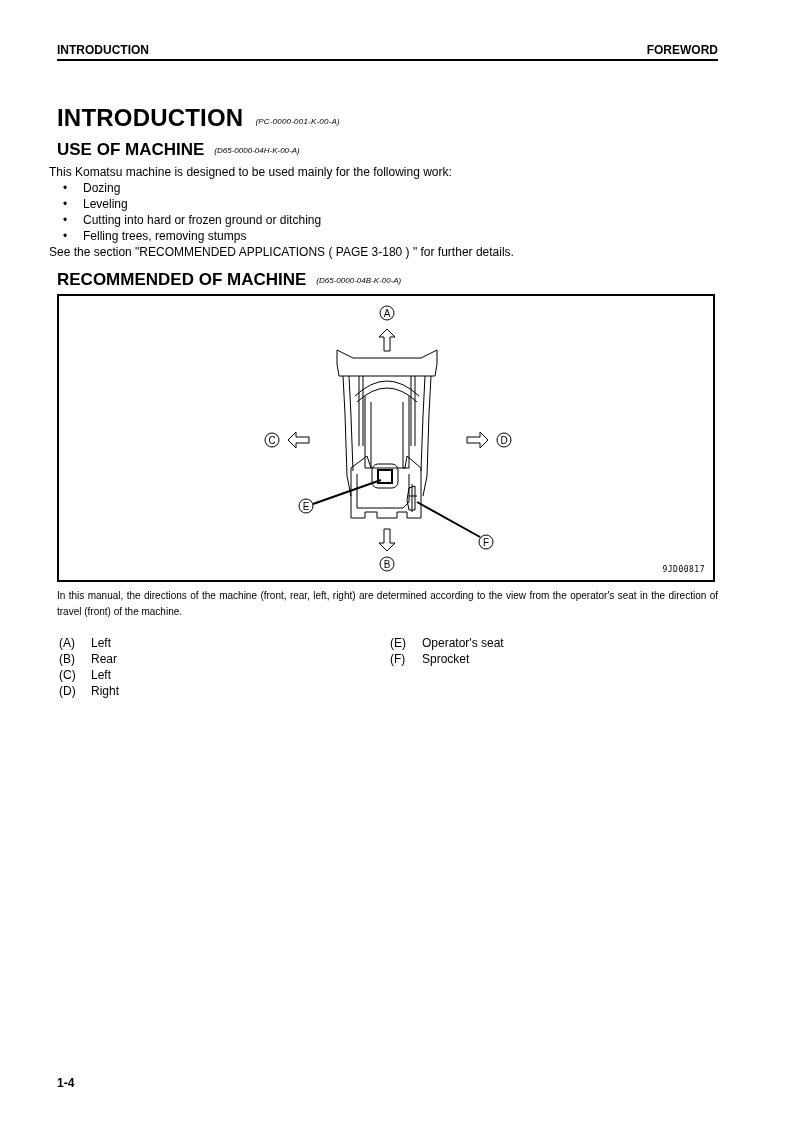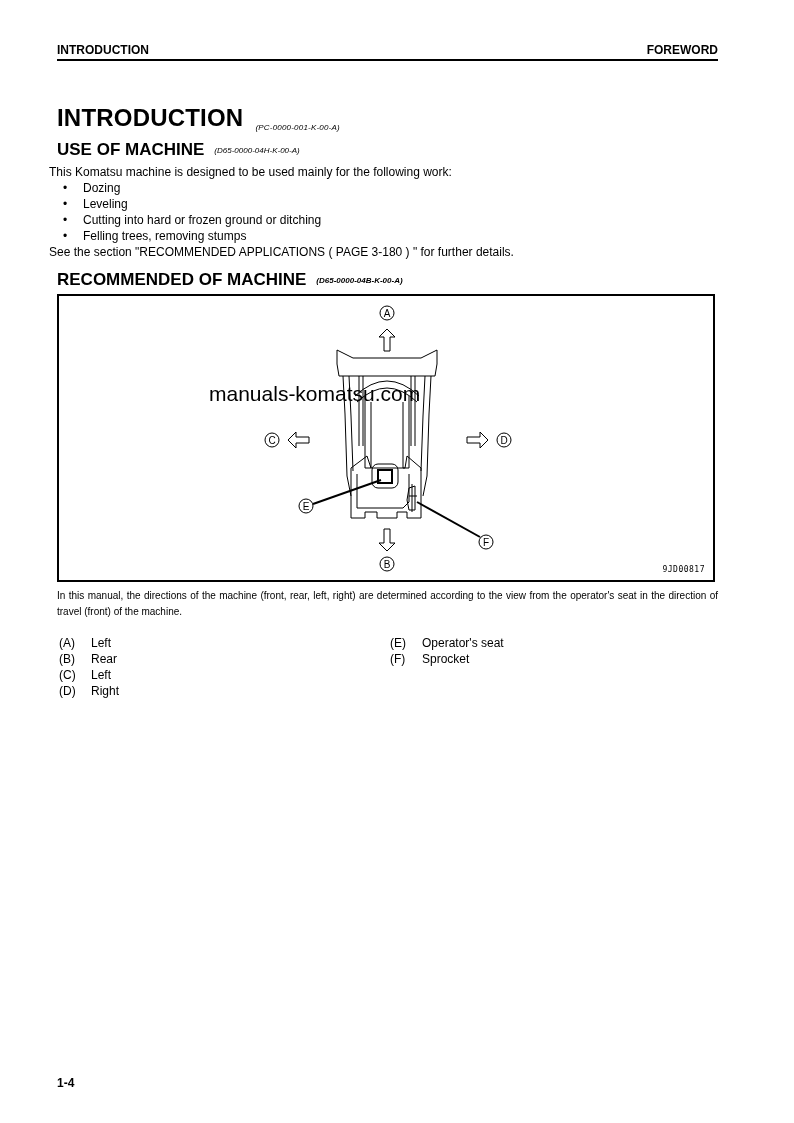--- a/index.html
+++ b/index.html
@@ -1,25 +1,25 @@
 <!DOCTYPE html>
 <html><head>
 <meta charset="utf-8">
 <style>
   html, body { margin: 0; padding: 0; background: #ffffff; }
   body { width: 794px; height: 1123px; position: relative; font-family: "Liberation Sans", sans-serif; color: #000; overflow: hidden; }
   .page-header { position: absolute; left: 57px; top: 43px; width: 661px; height: 16px; border-bottom: 2px solid #000; }
   .page-header .left { position: absolute; left: 0; top: 0; font-size: 12px; font-weight: bold; }
   .page-header .right { position: absolute; right: 0; top: 0; font-size: 12px; font-weight: bold; margin-left: 36px; }
   .h1 { position: absolute; left: 57px; top: 104px; font-size: 24px; font-weight: bold; letter-spacing: 0.2px; white-space: nowrap; }
-  .h1 .code { font-size: 8px; font-weight: normal; font-style: italic; margin-left: 12px; vertical-align: middle; position: relative; top: 8px; }
+  .h1 .code { font-size: 8px; font-weight: normal; font-style: italic; margin-left: 12px; vertical-align: middle; position: relative; top: 2px; }
   .h2 { position: absolute; left: 57px; top: 140px; font-size: 17px; font-weight: bold; white-space: nowrap; }
   .h2 .code { font-size: 8px; font-weight: normal; font-style: italic; margin-left: 10px; vertical-align: middle; }
   .h2b { position: absolute; left: 57px; top: 270px; font-size: 17px; font-weight: bold; white-space: nowrap; }
-  .h2b .code { font-size: 8px; font-weight: bold; font-style: italic; margin-left: 10px; vertical-align: middle; }
+  .h2b .code { font-size: 8px; font-weight: normal; font-style: italic; margin-left: 10px; vertical-align: middle; }
   .para { position: absolute; left: 49px; font-size: 12px; line-height: 16px; }
   .intro-p { top: 164px; }
   ul.uses { position: absolute; left: 57px; top: 180px; margin: 0; padding: 0; list-style: none; font-size: 12px; line-height: 16px; }
   ul.uses li { position: relative; padding-left: 26px; }
   ul.uses li .bullet { position: absolute; left: 6px; top: 0; }
   .see-p { top: 244px; }
   .figure { position: absolute; left: 57px; top: 294px; width: 658px; height: 288px; border: 2px solid #000; box-sizing: border-box; background: #fff; }
   .figure svg { position: absolute; left: 0; top: 0; }
   .fig-code { position: absolute; right: 8px; bottom: 6px; font-size: 8px; font-family: "DejaVu Sans Mono", monospace; letter-spacing: 0.5px; }
   .watermark { position: absolute; left: 150px; top: 86px; font-size: 21px; color: #000; white-space: nowrap; }
@@ -120,21 +120,20 @@
       <text x="247" y="214" font-size="10" text-anchor="middle" fill="#000" stroke="none" font-family="Liberation Sans, sans-serif">E</text>
       <path d="M254 208 L322 184" stroke-width="2"></path>
     </g>
 
     <g>
       <circle cx="427" cy="246" r="7"></circle>
       <text x="427" y="250" font-size="10" text-anchor="middle" fill="#000" stroke="none" font-family="Liberation Sans, sans-serif">F</text>
       <path d="M421 241 L358 206" stroke-width="2"></path>
     </g>
   </svg>
-  <div class="watermark">manuals-komatsu.com</div>
   <div class="fig-code">9JD00817</div>
 </div>
 
 <div class="desc">In this manual, the directions of the machine (front, rear, left, right) are determined according to the view from the operator's seat in the direction of travel (front) of the machine.</div>
 
 <div class="legend legend-left">
   <div class="row">
       <span class="key">(A)</span>
       <span>Left</span>
     </div>

